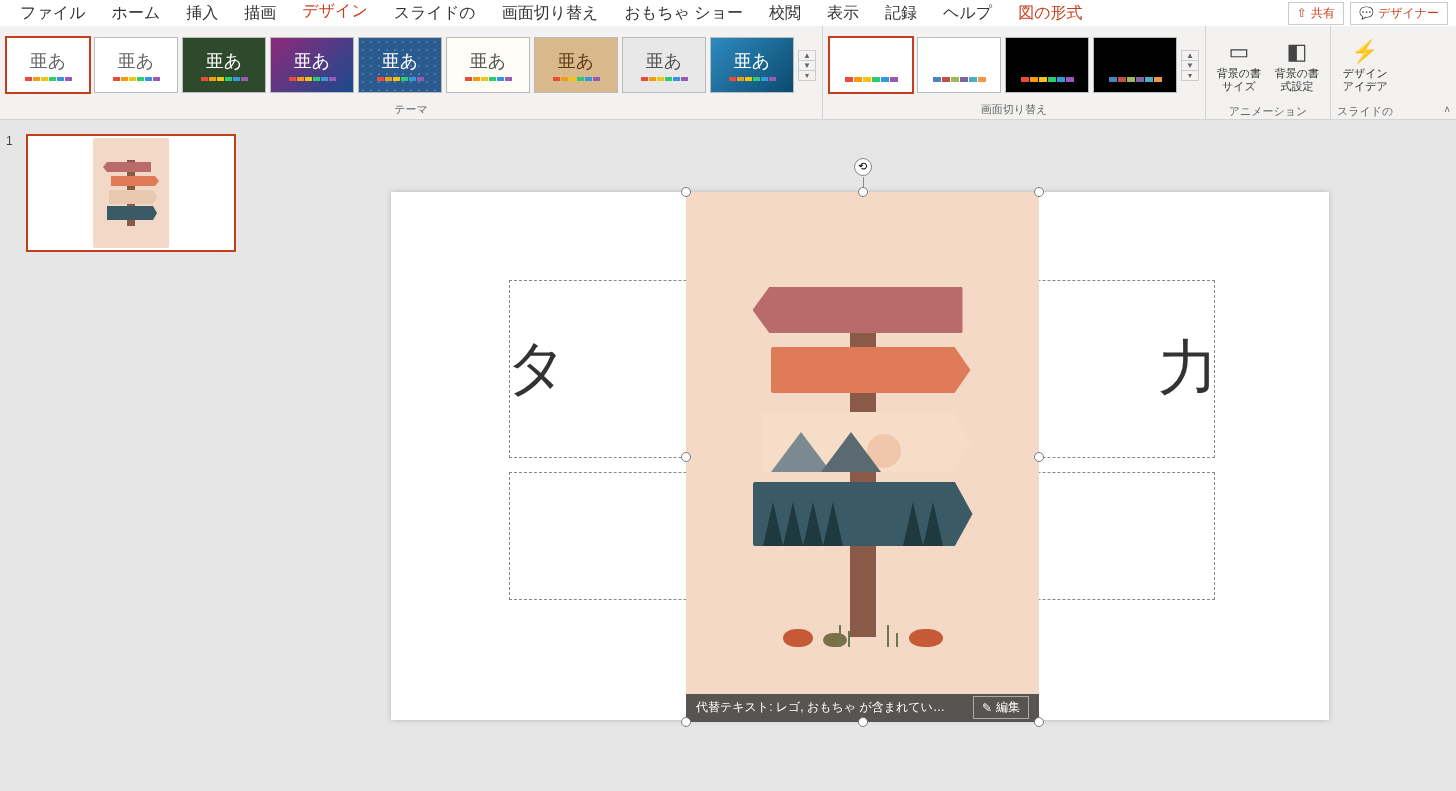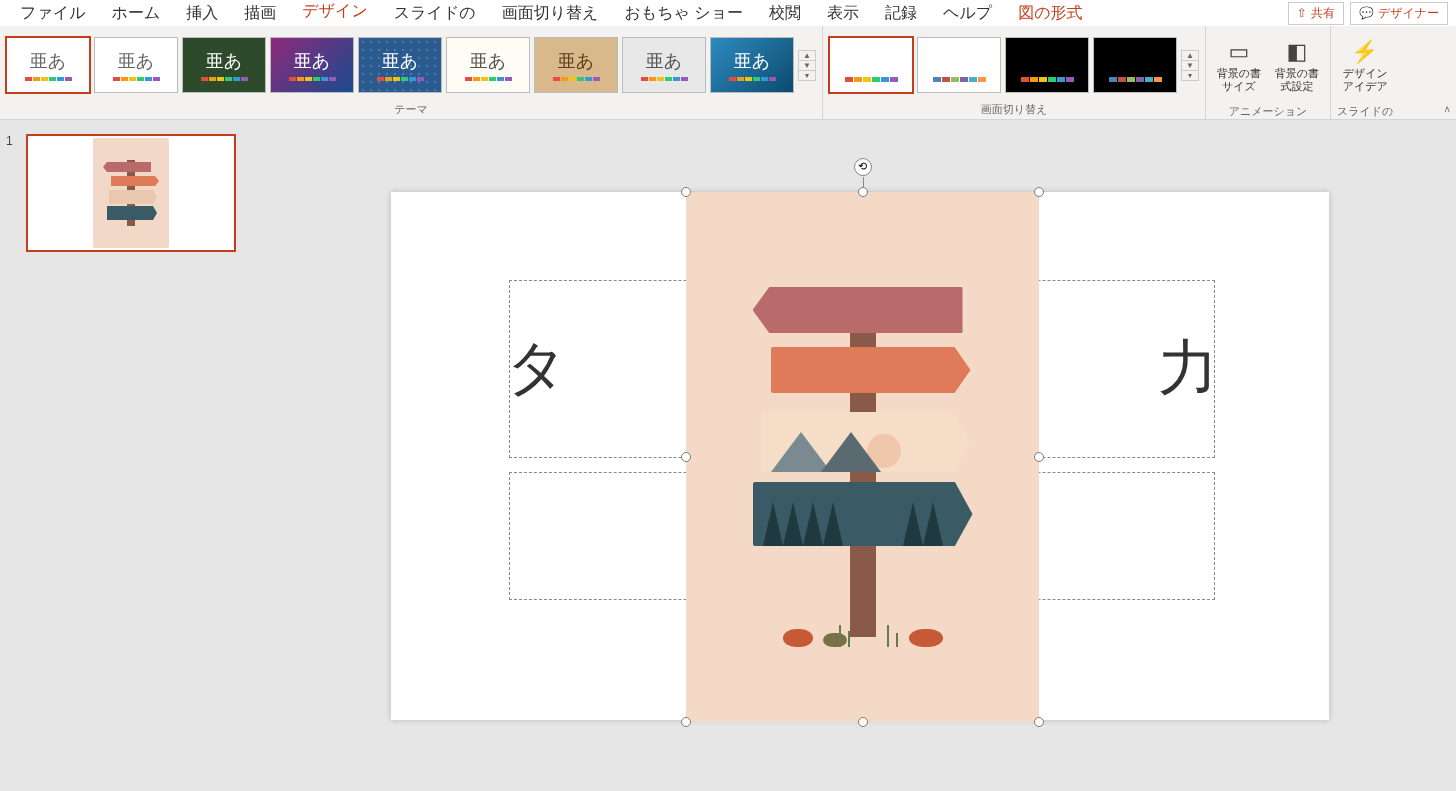--- a/index.html
+++ b/index.html
@@ -372,20 +372,27 @@
               <div class="rock r1"></div>
               <div class="rock r2"></div>
               <div class="rock r3"></div>
             </div>
           <div class="grass" style="left:40%;"></div>
             <div class="grass" style="left:44%;height:16px;"></div>
             <div class="grass" style="left:60%;"></div>
             <div class="grass" style="left:64%;height:14px;"></div>
         </div>
 
+        <div class="alt-bar">
+          <span>代替テキスト: レゴ, おもちゃ が含まれてい…</span>
+          <div class="edit">
+              <span>✎</span>
+              <span>編集</span>
+            </div>
+        </div>
 
         <div class="rot">⟲</div>
         <div class="h tl"></div>
         <div class="h tm"></div>
         <div class="h tr"></div>
         <div class="h ml"></div>
         <div class="h mr"></div>
         <div class="h bl"></div>
         <div class="h bm"></div>
         <div class="h br"></div>

